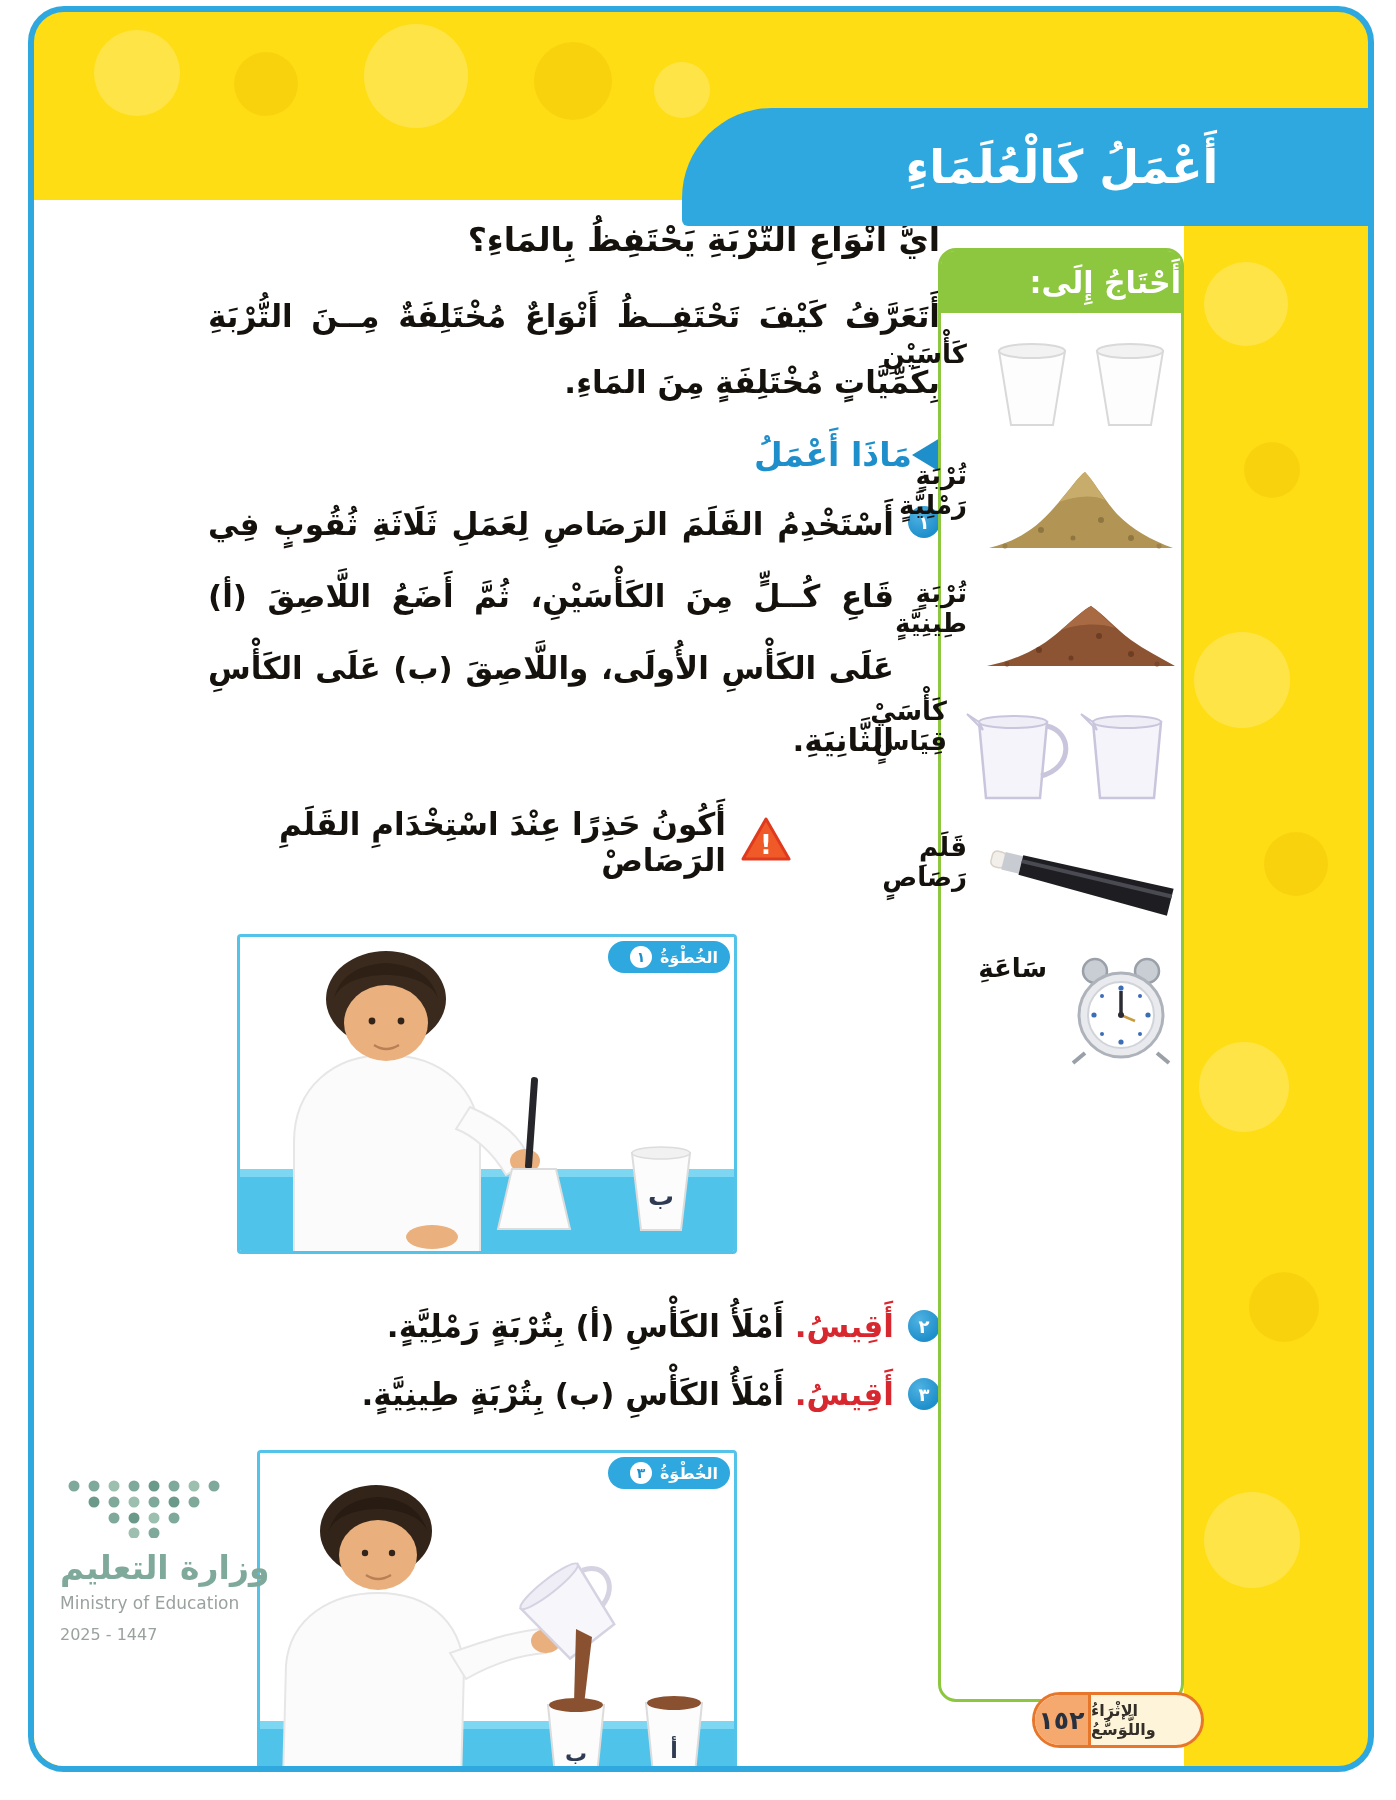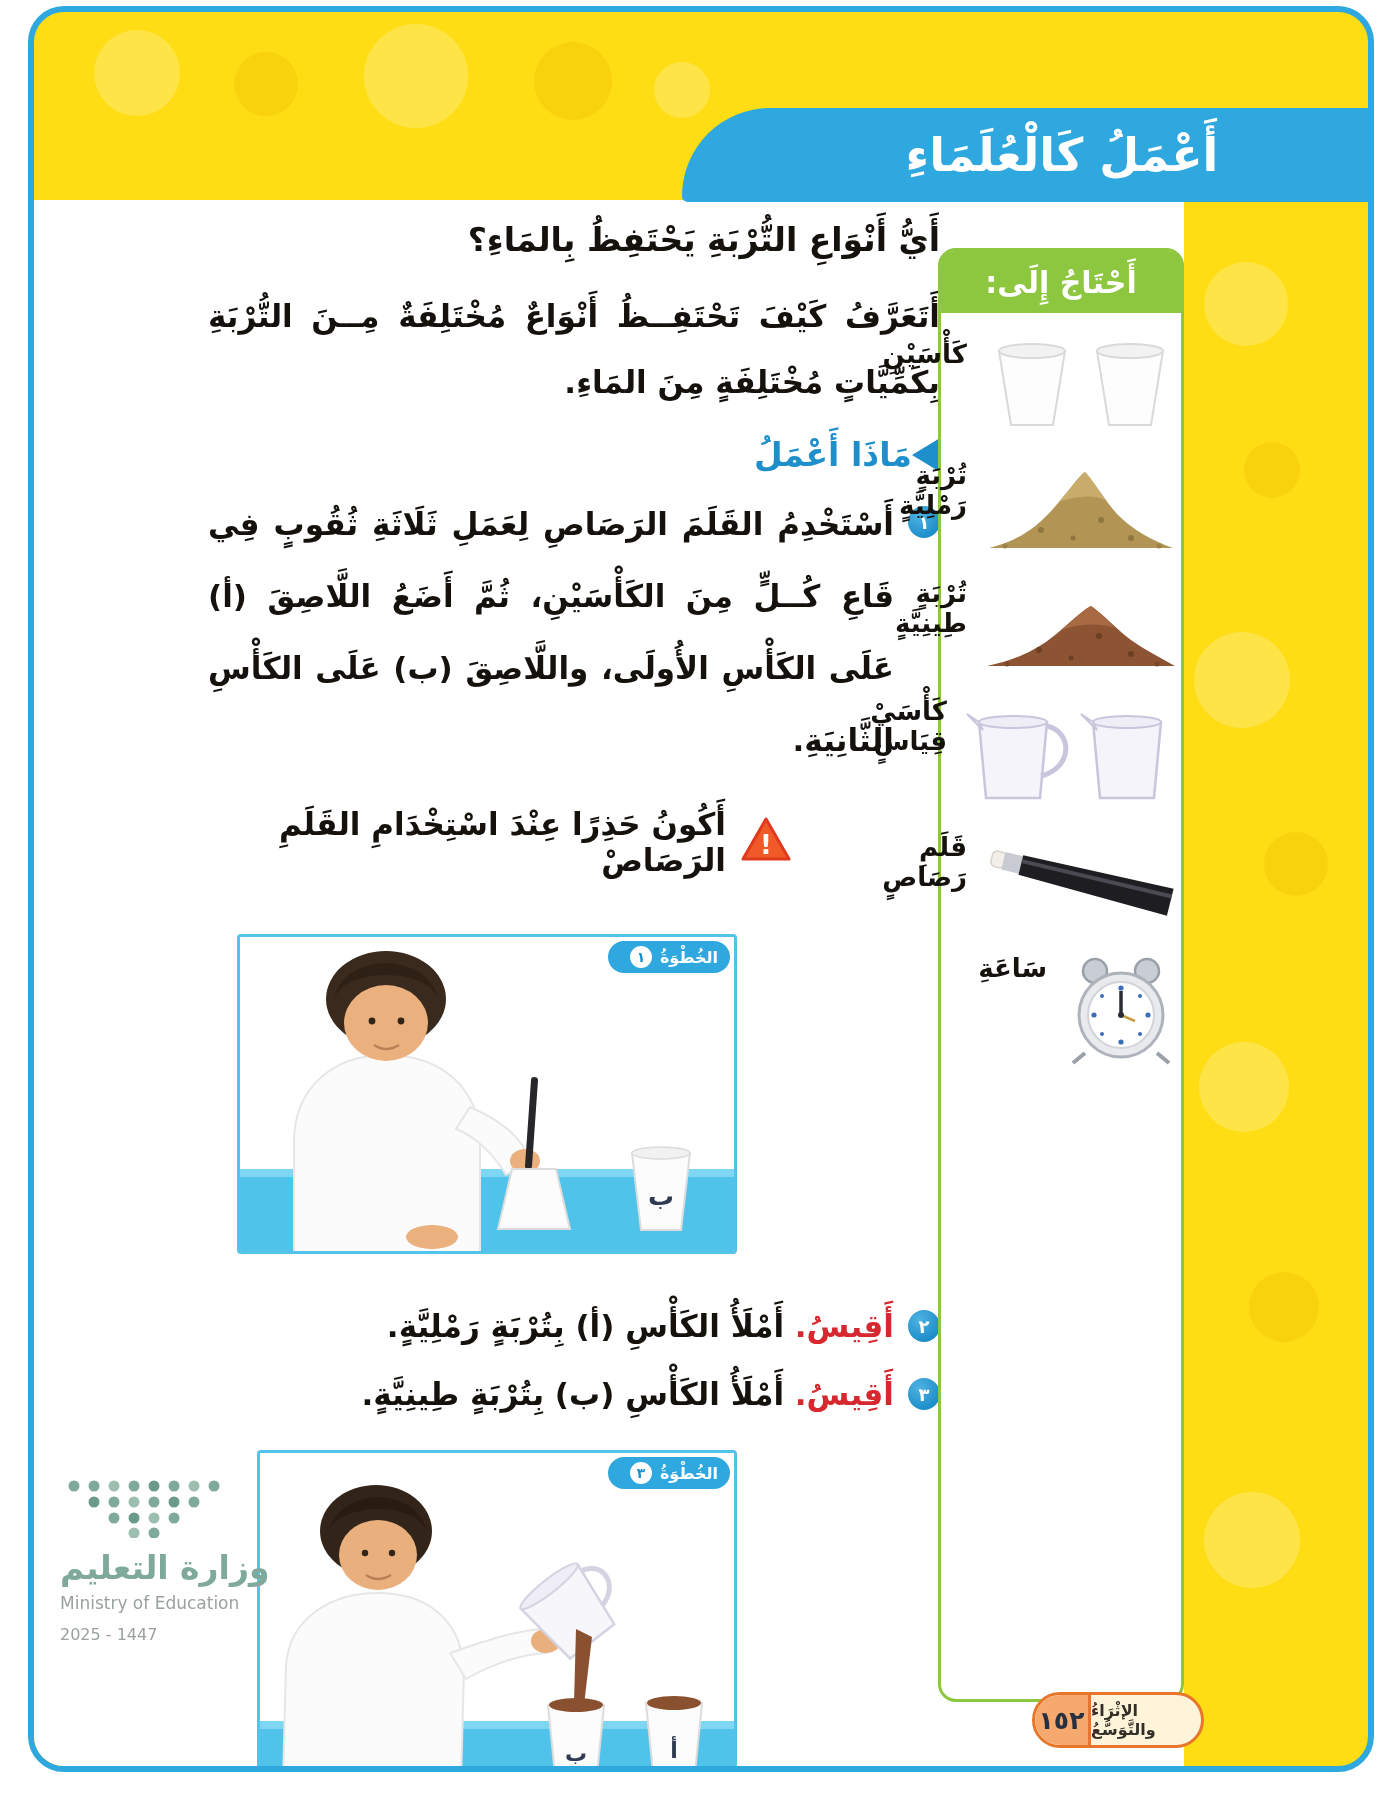--- a/index.html
+++ b/index.html
@@ -4,21 +4,21 @@
 <style>
   html,body{margin:0;padding:0;background:#ffffff;}
   *{box-sizing:border-box;font-family:"DejaVu Sans", sans-serif;}
   .canvas{position:relative;width:1396px;height:1800px;background:#ffffff;overflow:hidden;direction:rtl;}
   .frame{position:absolute;left:28px;top:6px;width:1346px;height:1766px;border:6px solid #2FA8DF;
          border-radius:36px;background:#FFDD15;overflow:hidden;}
   .deco{position:absolute;border-radius:50%;z-index:0;}
   .deco.light{background:rgba(255,255,255,0.22);}
   .deco.dark{background:rgba(234,186,0,0.30);}
   
-  .banner{position:absolute;top:96px;right:-4px;left:648px;height:94px;background:#2FA8DF;
+  .banner{position:absolute;top:96px;right:-4px;left:648px;height:118px;background:#2FA8DF;
           border-radius:90px 0 0 6px;z-index:2;display:flex;align-items:center;justify-content:center;}
   .banner-title{color:#ffffff;font-size:46px;font-weight:bold;padding-left:70px;letter-spacing:1px;}
   
   .content{position:absolute;left:0;top:188px;width:1150px;height:1566px;background:#ffffff;z-index:1;}
   
   .main{position:absolute;top:0;right:244px;width:732px;direction:rtl;}
   .question{margin-top:20px;font-size:33px;font-weight:bold;color:#15110D;}
   .intro{margin-top:24px;font-size:31px;font-weight:bold;line-height:66px;color:#15110D;text-align:justify;}
   .heading-row{margin-top:20px;display:flex;align-items:center;}
   .tri-left{width:0;height:0;border-top:17px solid transparent;border-bottom:17px solid transparent;
@@ -42,21 +42,21 @@
              border-radius:16px;display:flex;align-items:center;gap:8px;padding:0 6px 0 6px;z-index:5;}
   .tab-label{color:#ffffff;font-size:16px;font-weight:bold;padding-right:6px;}
   .tab-num{width:22px;height:22px;border-radius:50%;background:#ffffff;color:#1F8FCB;font-size:14px;
            font-weight:bold;display:flex;align-items:center;justify-content:center;}
   
   .mt-large{margin-top:46px;}
   .mt-med{margin-top:16px;}
   .sb{position:absolute;top:48px;width:246px;height:1454px;background:#ffffff;border:3px solid #8DC63F;
       border-radius:18px;left:904px;direction:rtl;}
   .sb-header{height:62px;background:#8DC63F;border-radius:14px 14px 0 0;display:flex;align-items:center;
-             justify-content:center;color:#ffffff;font-size:30px;font-weight:bold;}
+             color:#ffffff;font-size:30px;font-weight:bold;}
   .sb-item{margin-top:26px;display:flex;flex-direction:row;align-items:flex-start;gap:14px;}
   .sb-img{display:flex;align-items:center;justify-content:center;}
   .sb-label{font-size:26px;font-weight:bold;color:#15110D;}
   
   .footer-badge{position:absolute;left:998px;top:1680px;width:172px;height:56px;border:3px solid #E8762A;
                 border-radius:28px;background:#FDF4D9;display:flex;direction:ltr;overflow:hidden;z-index:3;}
   .badge-num{flex:0 0 56px;background:#F6A96E;border-right:3px solid #E8762A;display:flex;align-items:center;
              justify-content:center;font-size:25px;font-weight:bold;color:#27303F;}
   .badge-text{flex:1;display:flex;align-items:center;justify-content:center;font-size:16px;font-weight:bold;color:#332F28;}
   
@@ -335,17 +335,17 @@
           </g>
         </svg>
       </span>
       <div class="ministry-ar">وزارة التعليم</div>
       <div class="ministry-en">Ministry of Education</div>
       <div class="ministry-year">2025 - 1447</div>
     </div>
 
     <div class="footer-badge">
       <div class="badge-num">١٥٢</div>
-      <div class="badge-text">الإثْرَاءُ والتَّوَسُّعُ</div>
+      <div class="badge-text">الإثْرَاءُ واللَّوَسُّعُ</div>
     </div>
 
   </div>
 </div>
 
 </body></html>

